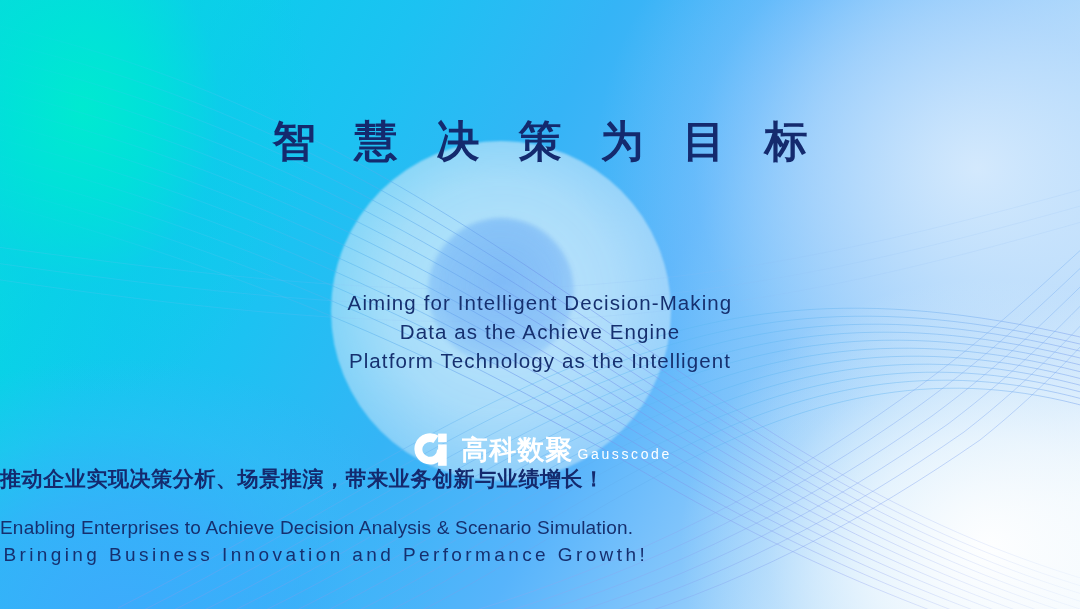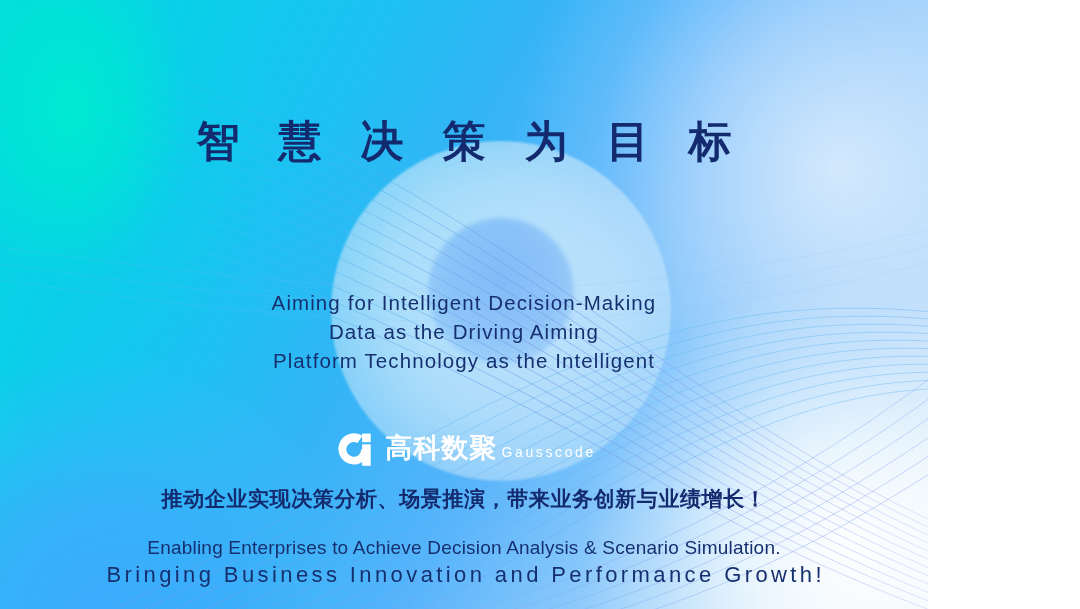--- a/index.html
+++ b/index.html
@@ -2,21 +2,21 @@
 <html><head>
 <meta charset="utf-8">
 <style>
   html, body {
     margin: 0;
     padding: 0;
     background: #ffffff;
   }
   #poster {
     position: relative;
-    width: 928px;
+    width: 1080px;
     height: 609px;
     overflow: hidden;
     font-family: "Liberation Sans", "DejaVu Sans", sans-serif;
     background: #d946ef;
   }
 
   
   .bg-base {
     position: absolute;
     inset: 0;
@@ -180,57 +180,57 @@
   }
   .logo-text {
     display: block;
   }
   .logo-cn {
     color: #ffffff;
     font-size: 27px;
     line-height: 28px;
     font-weight: bold;
     letter-spacing: 1px;
-    font-family: Liberation Mono, monospace;
+    font-family: Liberation Serif, serif;
   }
   .logo-en {
     color: #ffffff;
     font-size: 14px;
     line-height: 20px;
     letter-spacing: 2.6px;
     margin-top: 1px;
   }
 
   .footer {
     position: absolute;
     left: 0;
     right: 0;
-    top: 484px;
-    text-align: center;
+    top: 464px;
+    text-align: left;
   }
   .footer-cn {
     color: #142a6e;
     font-size: 21px;
     line-height: 31px;
     font-weight: bold;
     letter-spacing: 0.6px;
     white-space: nowrap;
     font-family: "DejaVu Sans", "Liberation Sans", sans-serif;
   }
   .footer-en-1 {
     color: #16306f;
     font-size: 19px;
     line-height: 27px;
     letter-spacing: 0.2px;
     white-space: nowrap;
     margin-top: 19px;
   }
   .footer-en-2 {
     color: #16306f;
-    font-size: 22px;
+    font-size: 19px;
     line-height: 27px;
     letter-spacing: 3.4px;
     text-indent: 3.4px;
     white-space: nowrap;
   }
 </style>
 </head>
 <body>
 
 <div id="poster">
@@ -317,21 +317,21 @@
   </svg>
 
   <div class="content">
 
     <div class="headline">
       <div class="headline-line">智 慧 决 策 为 目 标</div>
     </div>
 
     <div class="subhead">
       <div class="subhead-line">Aiming for Intelligent Decision-Making</div>
-      <div class="subhead-line">Data as the Driving Aiming</div>
+      <div class="subhead-line">Data as the Achieve Engine</div>
       <div class="subhead-line">Platform Technology as the Intelligent</div>
     </div>
 
     <div class="logo">
       <svg class="logo-mark" viewBox="0 0 44 44" aria-hidden="true">
 
         <path d="M 30.5 7.8 A 15.6 15.6 0 1 0 37.6 21.6 L 29.2 21.6 A 7.4 7.4 0 1 1 25.4 14.9 Z" fill="#ffffff"></path>
 
         <rect x="30.1" y="5.6" width="8.6" height="8.6" fill="#ffffff"></rect>
 

